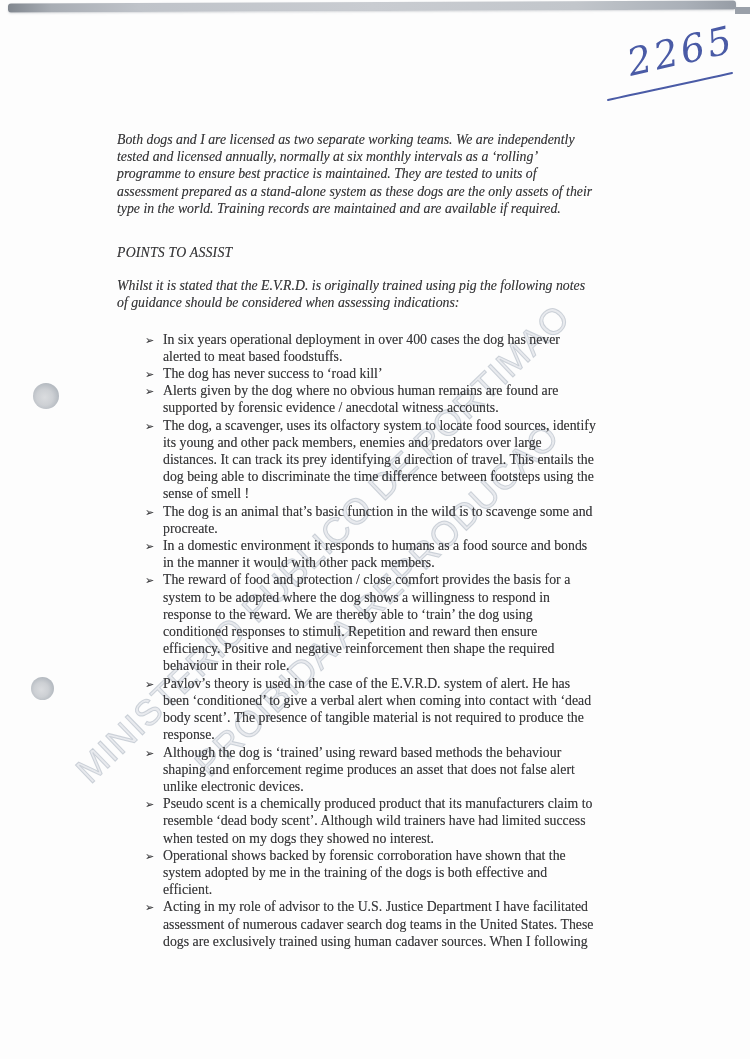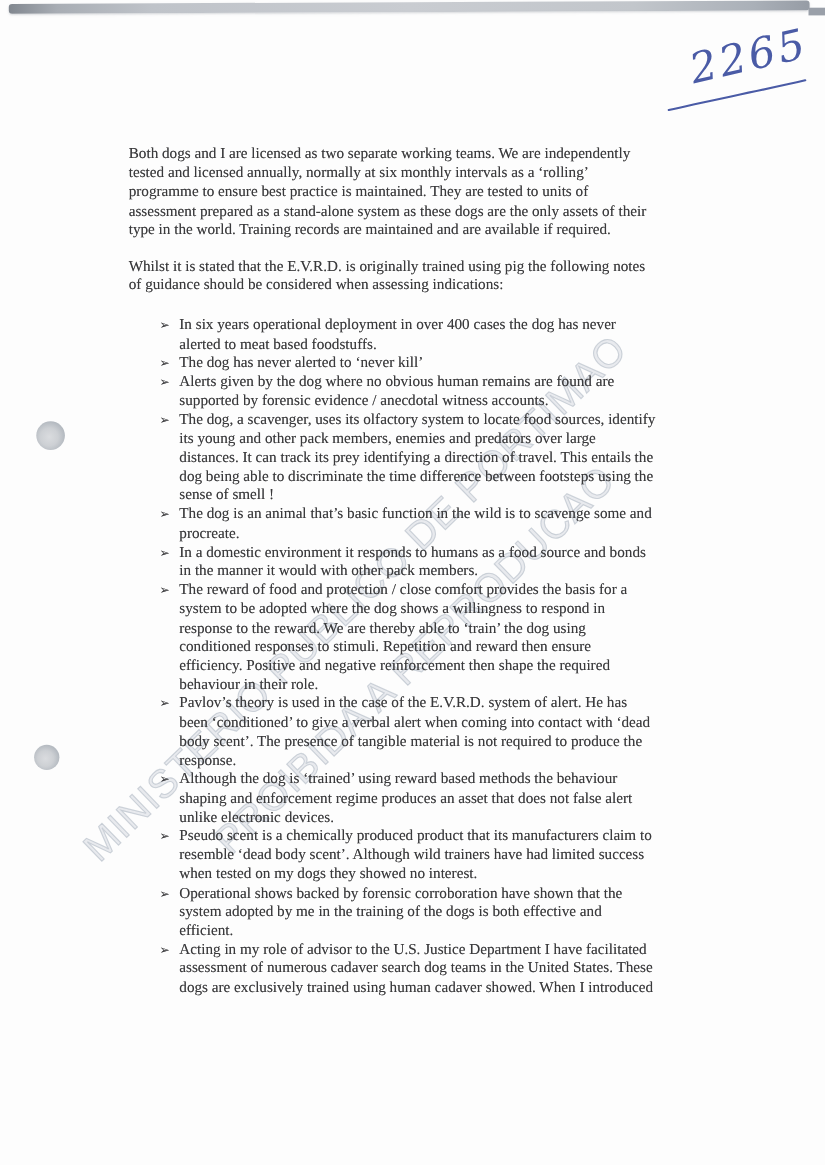--- a/index.html
+++ b/index.html
@@ -87,20 +87,21 @@
     left: 117px;
     top: 131px;
     color: #3a3a3c;
     font-size: 13.8px;
     line-height: 17.2px;
     text-shadow: 0 0 0.5px rgba(58,58,60,0.55);
   }
   .content p {
     margin: 0;
     white-space: pre;
+    font-style: italic;
   }
   .heading {
     margin-top: 27px !important;
     letter-spacing: 0.2px;
   }
   .guidance {
     margin-top: 16px !important;
   }
   .bullet-list {
     list-style: none;
@@ -144,31 +145,32 @@
     <div class="wm-line">MINISTERIO PUBLICO DE PORTIMAO</div>
     <div class="wm-line">PROIBIDA A REPRODUCAO</div>
   </div>
 
   <div class="content">
     <p>Both dogs and I are licensed as two separate working teams. We are independently
 tested and licensed annually, normally at six monthly intervals as a ‘rolling’
 programme to ensure best practice is maintained. They are tested to units of
 assessment prepared as a stand-alone system as these dogs are the only assets of their
 type in the world. Training records are maintained and are available if required.</p>
+    <p class="heading">POINTS TO ASSIST</p>
     <p class="guidance">Whilst it is stated that the E.V.R.D. is originally trained using pig the following notes
 of guidance should be considered when assessing indications:</p>
     <ul class="bullet-list">
         <li class="bullet-item">
           <span class="arrow">➢</span>
           <span class="btext">In six years operational deployment in over 400 cases the dog has never
 alerted to meat based foodstuffs.</span>
         </li>
         <li class="bullet-item">
           <span class="arrow">➢</span>
-          <span class="btext">The dog has never alerted to ‘never kill’</span>
+          <span class="btext">The dog has never success to ‘road kill’</span>
         </li>
         <li class="bullet-item">
           <span class="arrow">➢</span>
           <span class="btext">Alerts given by the dog where no obvious human remains are found are
 supported by forensic evidence / anecdotal witness accounts.</span>
         </li>
         <li class="bullet-item">
           <span class="arrow">➢</span>
           <span class="btext">The dog, a scavenger, uses its olfactory system to locate food sources, identify
 its young and other pack members, enemies and predators over large
@@ -217,18 +219,18 @@
         <li class="bullet-item">
           <span class="arrow">➢</span>
           <span class="btext">Operational shows backed by forensic corroboration have shown that the
 system adopted by me in the training of the dogs is both effective and
 efficient.</span>
         </li>
         <li class="bullet-item">
           <span class="arrow">➢</span>
           <span class="btext">Acting in my role of advisor to the U.S. Justice Department I have facilitated
 assessment of numerous cadaver search dog teams in the United States. These
-dogs are exclusively trained using human cadaver showed. When I introduced</span>
+dogs are exclusively trained using human cadaver sources. When I following</span>
         </li>
       </ul>
   </div>
 
 </div>
 
 </body></html>

